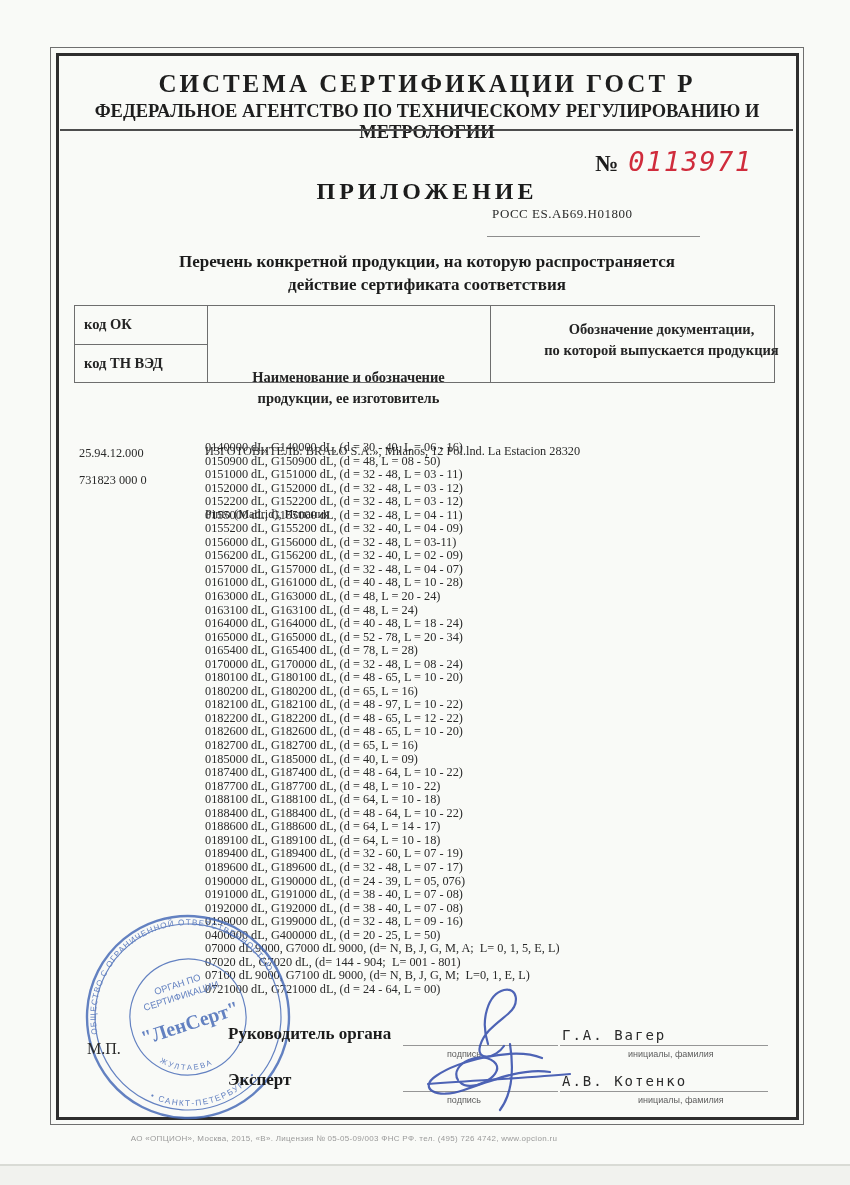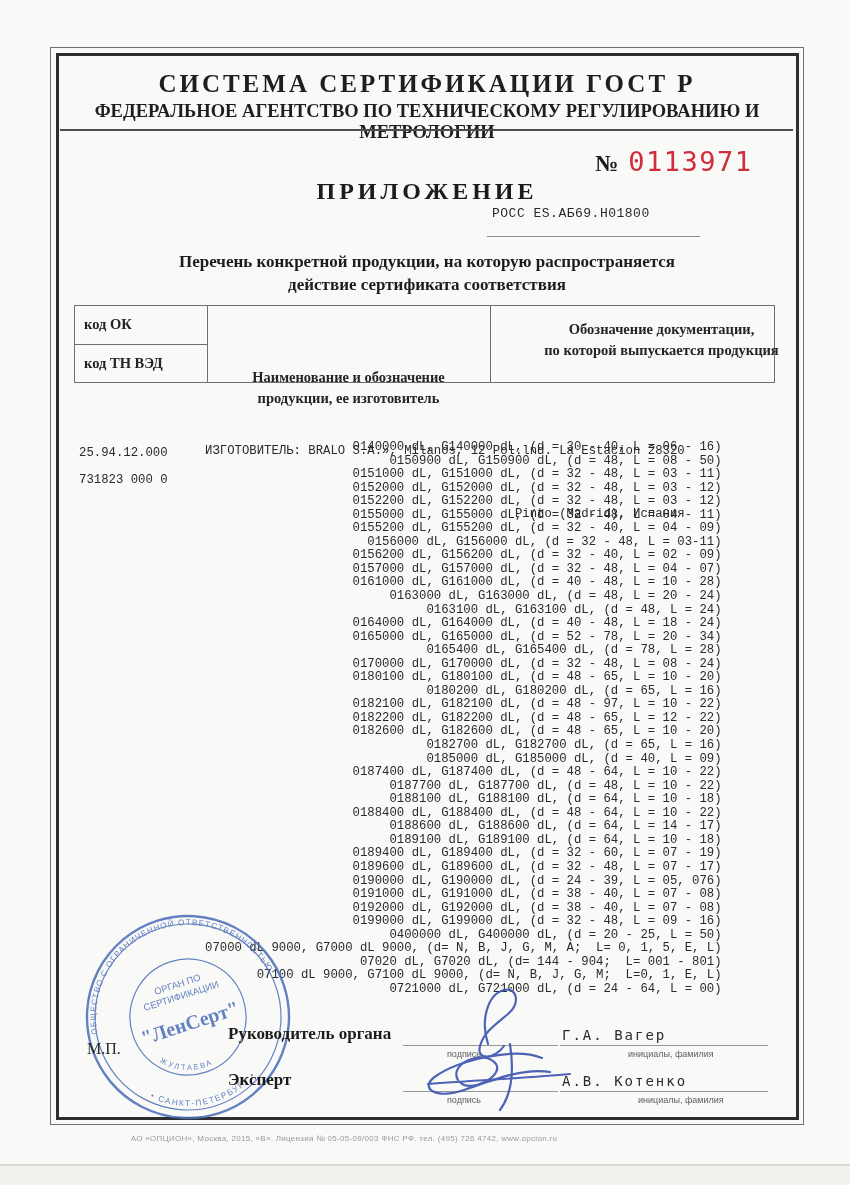--- a/index.html
+++ b/index.html
@@ -15,41 +15,41 @@
   .frame-outer{left:50px;top:47px;width:752px;height:1076px;border:1px solid #6f6f6f;}
   .frame-inner{left:56px;top:53px;width:737px;height:1061px;border:3px solid #2e2e2e;}
   .sys-title{left:60px;top:70px;width:734px;text-align:center;
     font-size:25px;font-weight:bold;letter-spacing:3px;color:#1e1e1e;}
   .agency{left:60px;top:101px;width:734px;text-align:center;
     font-size:18.5px;font-weight:bold;letter-spacing:0px;color:#1e1e1e;}
   .header-rule{left:60px;top:129px;width:733px;height:2px;background:#4d4d4d;}
   .doc-number{left:595px;top:146px;display:flex;align-items:baseline;gap:10px;}
   .no-sign{font-size:23px;font-weight:bold;color:#1c1c1c;}
   .no-value{font-family:"DejaVu Sans Mono","Liberation Mono",monospace;
-    font-size:27px;letter-spacing:1.5px;color:#d02c3c;}
+    font-size:27px;letter-spacing:1.5px;color:#d02c3c;font-style:italic;}
   .appendix{left:60px;top:178px;width:734px;text-align:center;
     font-size:24px;font-weight:bold;letter-spacing:4px;color:#1c1c1c;}
   .cert-label{left:252px;top:219px;font-size:17px;font-weight:bold;color:#1c1c1c;}
   .cert-value{left:492px;top:206px;font-family:"DejaVu Sans Mono","Liberation Mono",monospace;
     font-size:13px;letter-spacing:.5px;color:#2b2b2b;}
   .cert-underline{left:487px;top:236px;width:213px;height:1px;background:#8d8d8d;}
   .purpose1{left:60px;top:252px;width:734px;text-align:center;font-size:17px;font-weight:bold;color:#1c1c1c;}
   .purpose2{left:60px;top:275px;width:734px;text-align:center;font-size:17px;font-weight:bold;color:#1c1c1c;}
 
   .tbl{left:74px;top:305px;width:701px;height:78px;border:1px solid #6e6e6e;box-sizing:border-box;}
   .tbl-v1{left:207px;top:305px;width:1px;height:78px;background:#6e6e6e;}
   .tbl-v2{left:490px;top:305px;width:1px;height:78px;background:#6e6e6e;}
   .tbl-h1{left:74px;top:344px;width:133px;height:1px;background:#6e6e6e;}
   .cell{font-size:14.5px;font-weight:bold;color:#242424;}
   .c1a{left:84px;top:316px;}
   .c1b{left:84px;top:355px;}
   .c2{left:207px;top:319px;width:283px;text-align:center;line-height:21px;margin-top:48px;}
   .c3{left:490px;top:319px;width:343px;text-align:center;line-height:21px;}
 
-  .mono{font-family:Liberation Mono, monospace;color:#2a2a2a;text-align:right;}
+  .mono{font-family:Liberation Serif, serif;color:#2a2a2a;}
   .mfr{left:205px;top:399px;font-size:12.3px;line-height:21px;white-space:pre;}
   .code-ok{left:79px;top:446px;font-size:12.3px;}
   .code-tnved{left:79px;top:473px;font-size:12.3px;}
   .products{left:205px;top:441px;font-size:12.3px;line-height:13.55px;white-space:pre;}
   .product-line{height:13.55px;}
 
   .stamp{left:83px;top:912px;width:210px;height:210px;opacity:.85;}
   .mp{left:87px;top:1040px;font-size:16px;color:#2a2a2a;}
 
   .sig-label1{left:228px;top:1024px;font-size:17px;font-weight:bold;color:#1c1c1c;}

